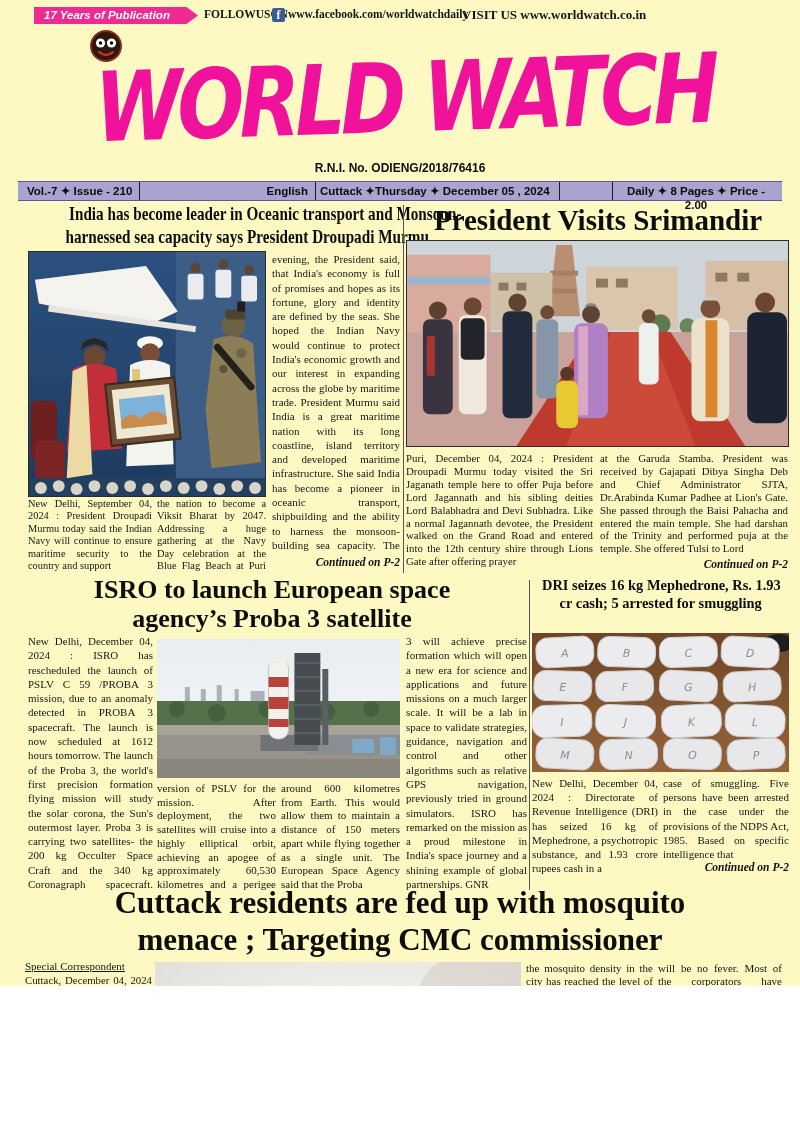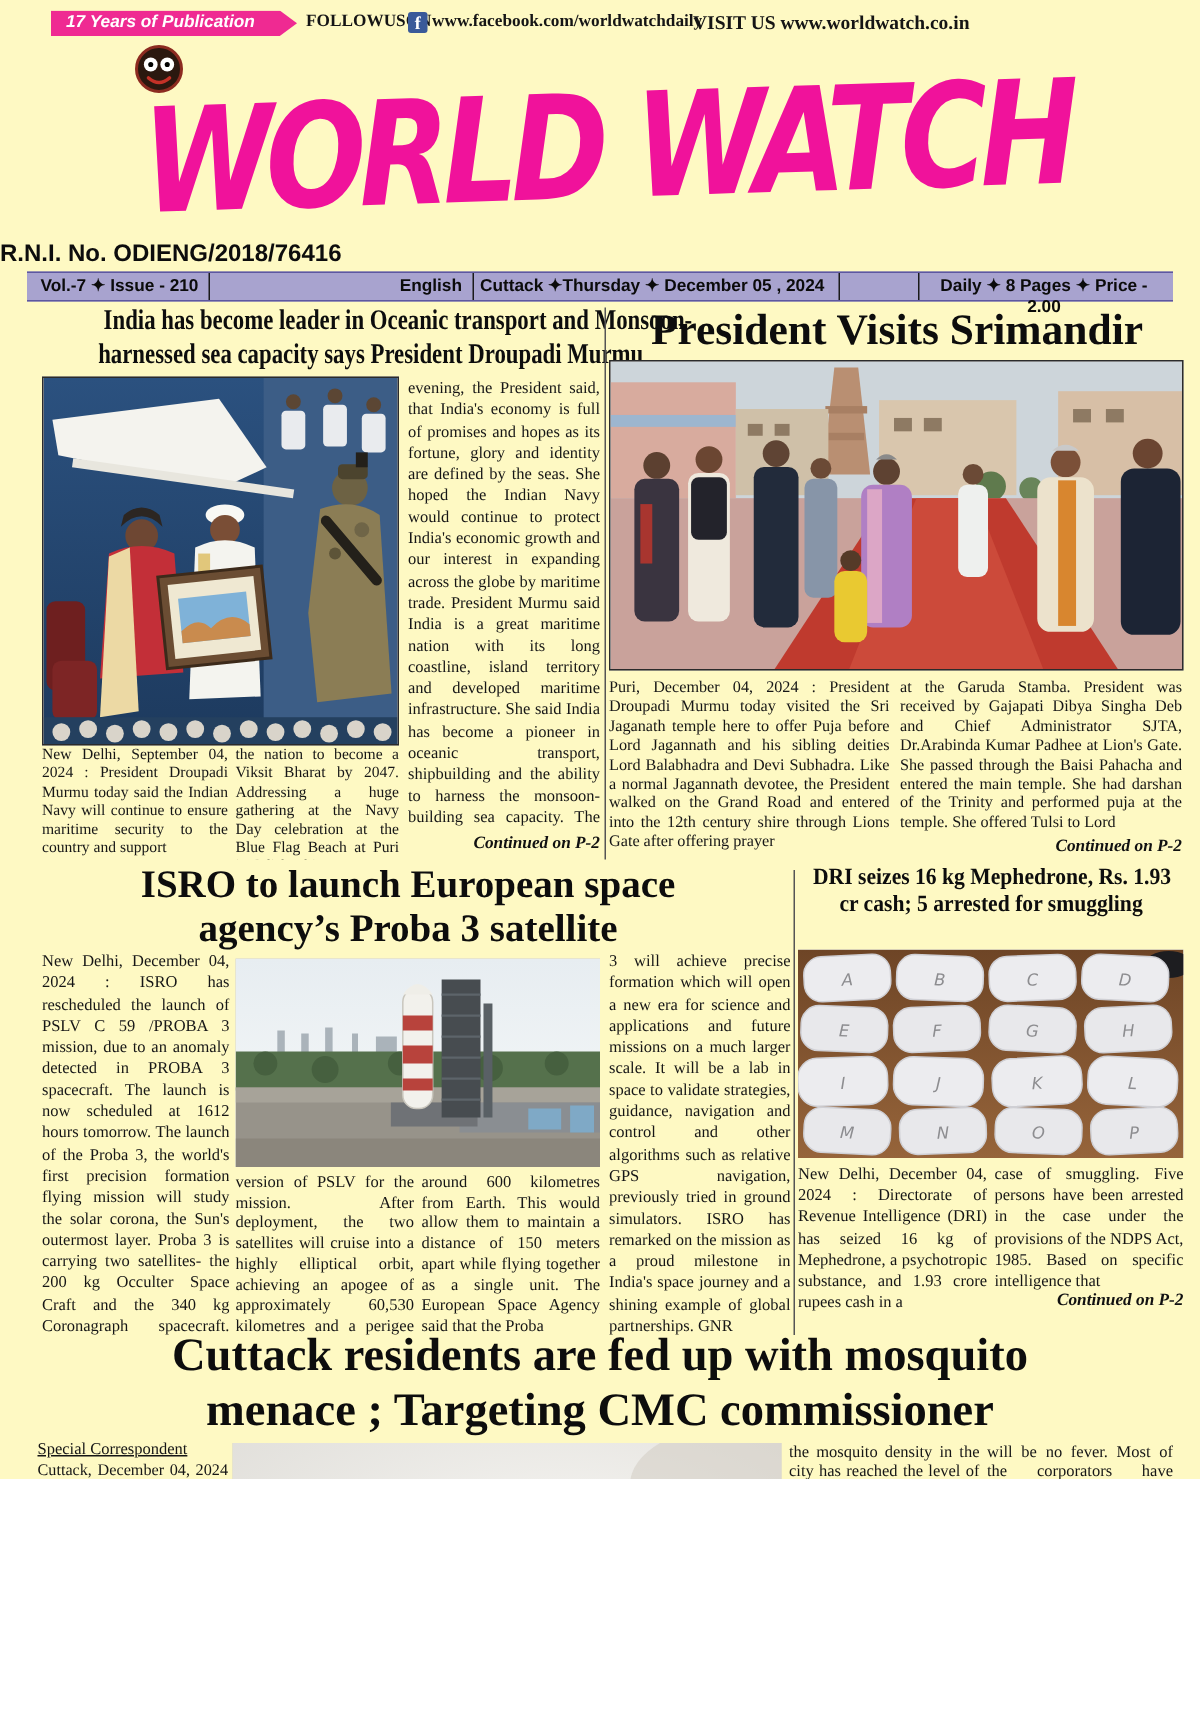--- a/index.html
+++ b/index.html
@@ -23,21 +23,21 @@
             clip-path:polygon(0 0, 93% 0, 100% 50%, 93% 100%, 0 100%);
             filter:drop-shadow(1px 1px 0 #a9116b); }
   .fbicon { display:inline-block; width:13px; height:14px; background:#3a5a99; color:#fff;
             font-family:"Liberation Serif",serif; font-weight:bold; font-size:12px; line-height:14px;
             text-align:center; border-radius:2px; }
 
   
   .logo { color:#f0129b; font-family:"DejaVu Sans", sans-serif; font-weight:bold; font-style:italic;
           font-size:79px; letter-spacing:-5px; text-transform:uppercase; white-space:nowrap;
           transform:scaleY(1.22) rotate(-1.5deg); transform-origin:50% 60%; text-align:center; }
-  .rni { font-family:"Liberation Sans", sans-serif; font-weight:bold; font-size:16px; color:#0d0d0d; }
+  .rni { font-family:"Liberation Sans", sans-serif; font-weight:bold; font-size:12px; text-align:center; color:#0d0d0d; }
 
   
   .infobar { background:#a8a3cf; border-top:1.5px solid #5d57a0; border-bottom:1.5px solid #5d57a0;
              font-family:"Liberation Sans", sans-serif; font-weight:bold; font-size:11.5px; color:#0b0b0b; }
   .infobar .cell { position:absolute; top:2px; line-height:14px; }
   .infobar .div { position:absolute; top:0; width:1px; height:100%; background:#1b1b1b; }
 
   .byline { font-size:11px; font-weight:normal; text-decoration:underline; }
 </style>
 </head>

